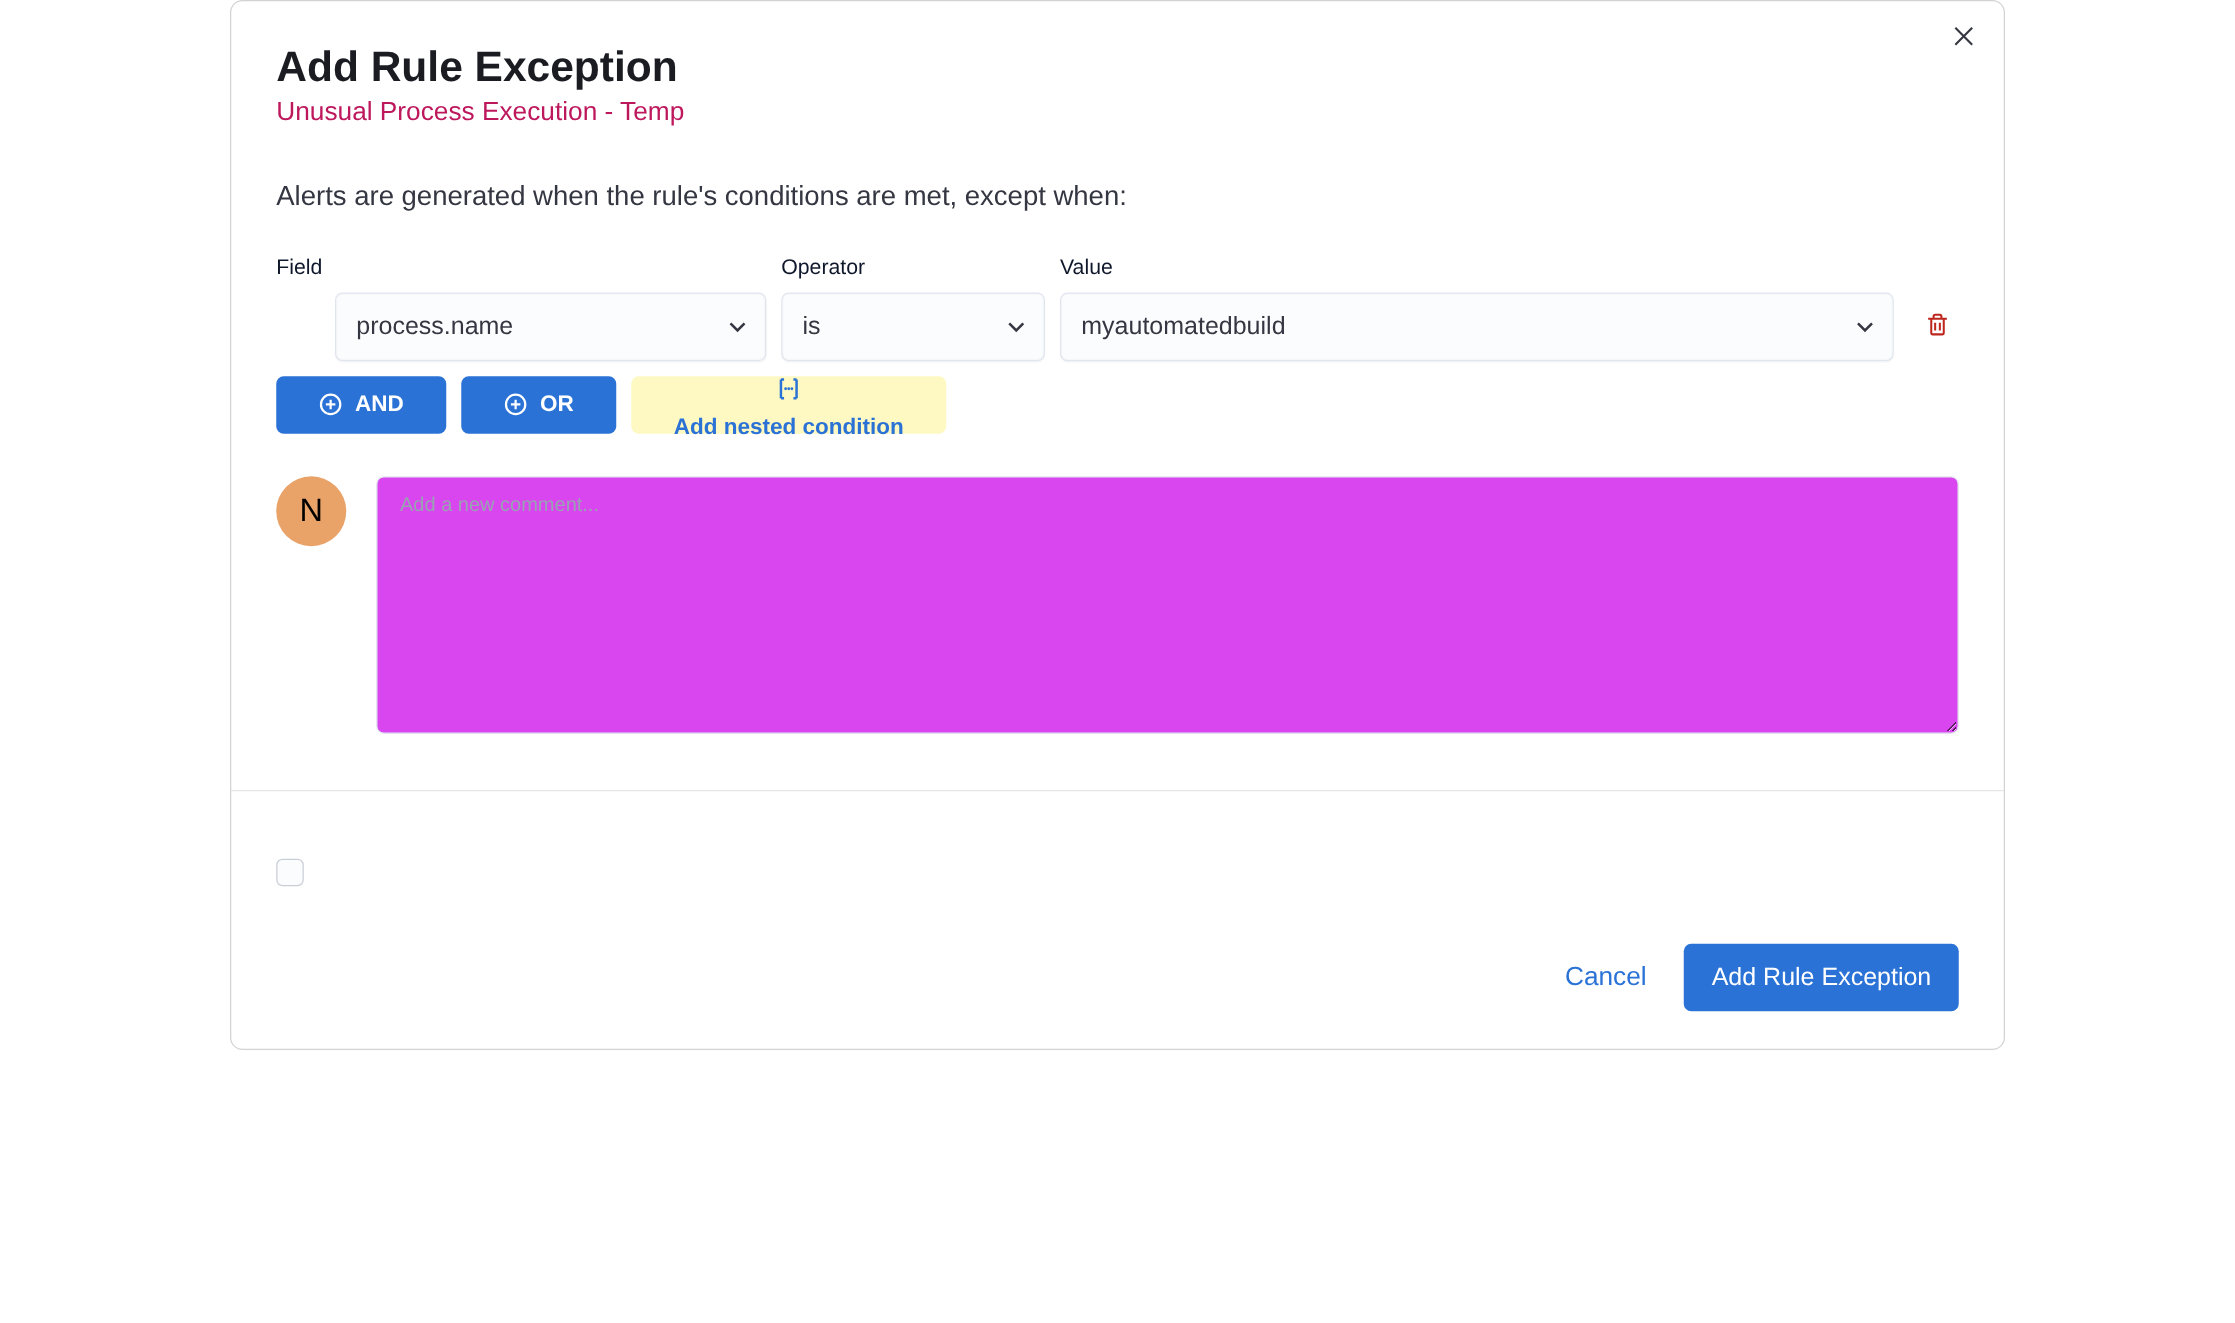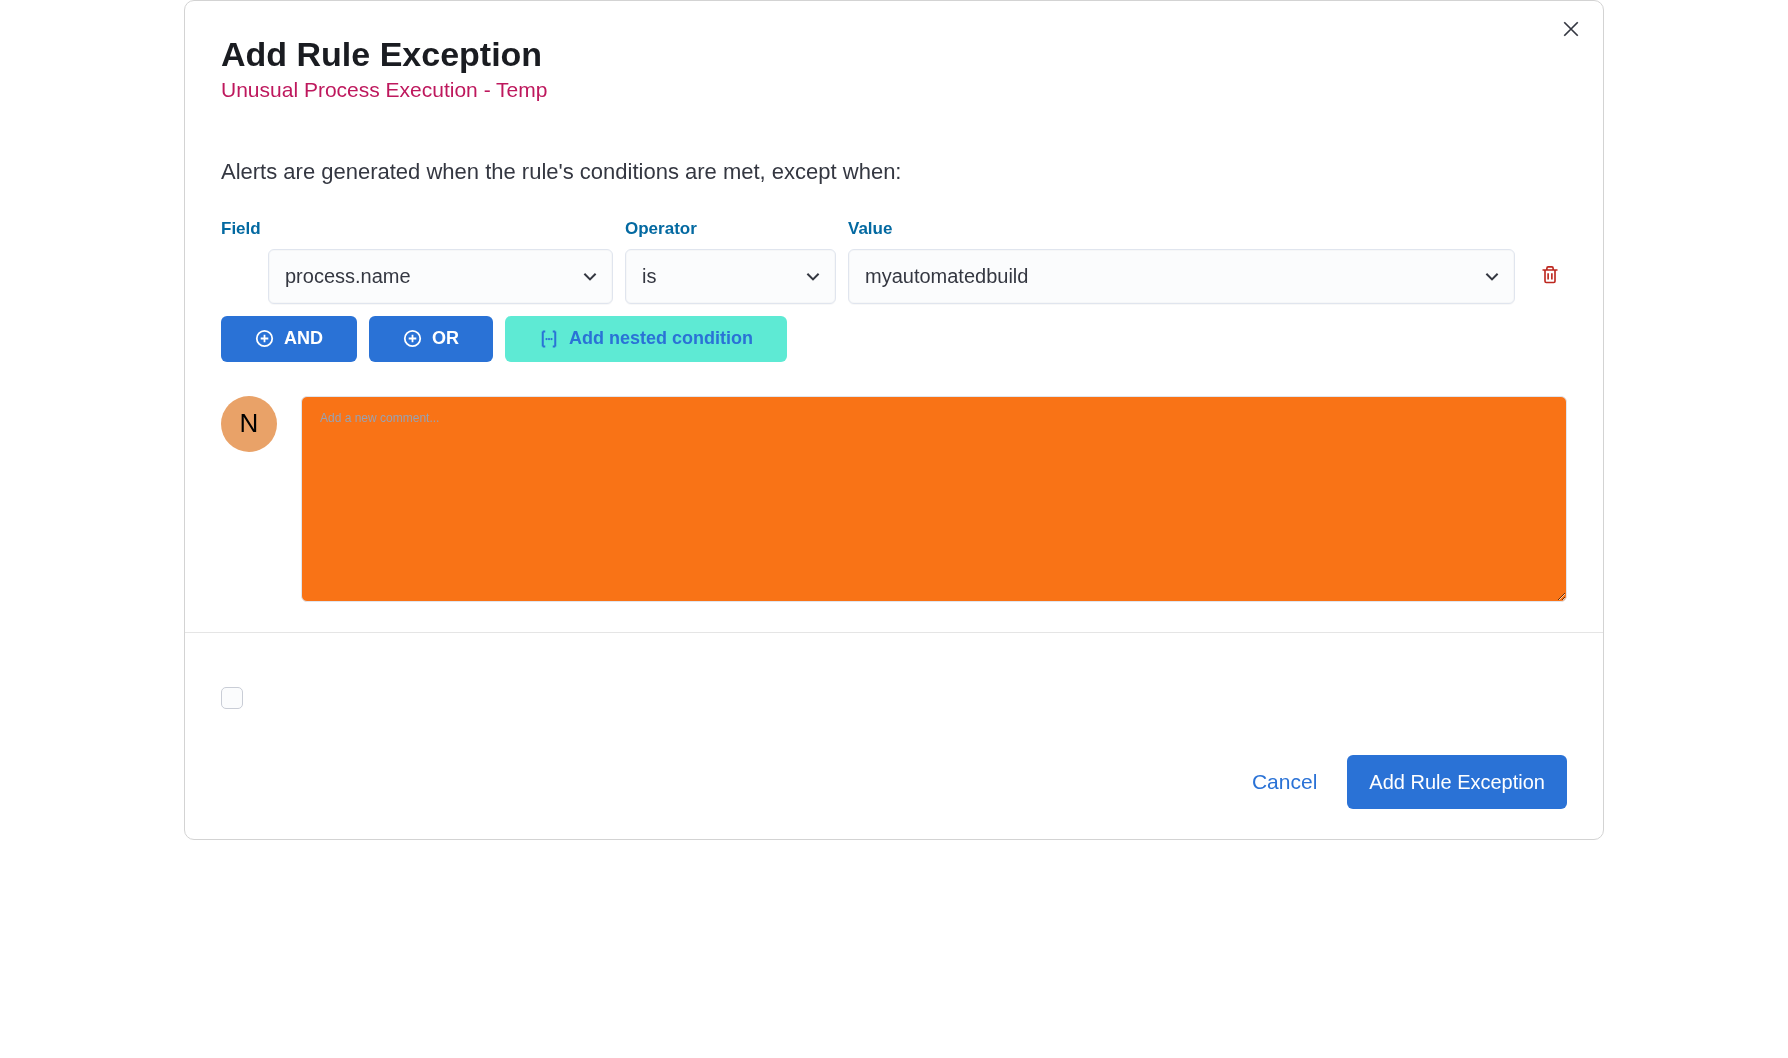--- a/index.html
+++ b/index.html
@@ -58,36 +58,36 @@
     
     .subtitle {
       font-size: 21px;
       color: #be185d;
       margin-top: 2px;
     }
     
     .description {
       font-size: 22px;
       color: #343741;
-      margin-top: 57px;
+      margin-top: 42px;
     }
     
     .condition-row {
       margin-top: 34px;
     }
     
     .labels-row {
       display: flex;
       gap: 12px;
     }
     
     .label {
       font-size: 17px;
-      font-weight: 700;
-      color: #0369a1;
+      font-weight: 400;
+      color: #0f172a;
       margin-bottom: 10px;
     }
     
     .label.field { width: 392px; }
     .label.operator { width: 211px; }
     .label.value { flex: 1; }
     
     .inputs-row {
       display: flex;
       gap: 12px;
@@ -169,22 +169,23 @@
       font-family: inherit;
     }
     
     .btn-primary {
       background: #2 571d6;
       background: #2a72d6;
       color: #fff;
     }
     
     .btn-light {
-      background: #5eead4;
+      background: #fef9c3;
       color: #2a72d6;
+      flex-direction: column;
     }
     
     .plus-circle-icon svg {
       width: 19px;
       height: 19px;
       display: block;
     }
     
     .nested-icon svg {
       width: 20px;
@@ -210,23 +211,23 @@
       font-size: 26px;
       font-weight: 500;
       flex-shrink: 0;
     }
     
     .comment-textarea {
       flex: 1;
       height: 206px;
       border: 1px solid #e0e5ee;
       border-radius: 6px;
-      background: #f97316;
+      background: #d946ef;
       padding: 14px 18px;
-      font-size: 12px;
+      font-size: 16px;
       font-family: inherit;
       resize: both;
       outline: none;
       color: #343741;
     }
     
     .comment-textarea::placeholder {
       color: #98a2b3;
     }
     

